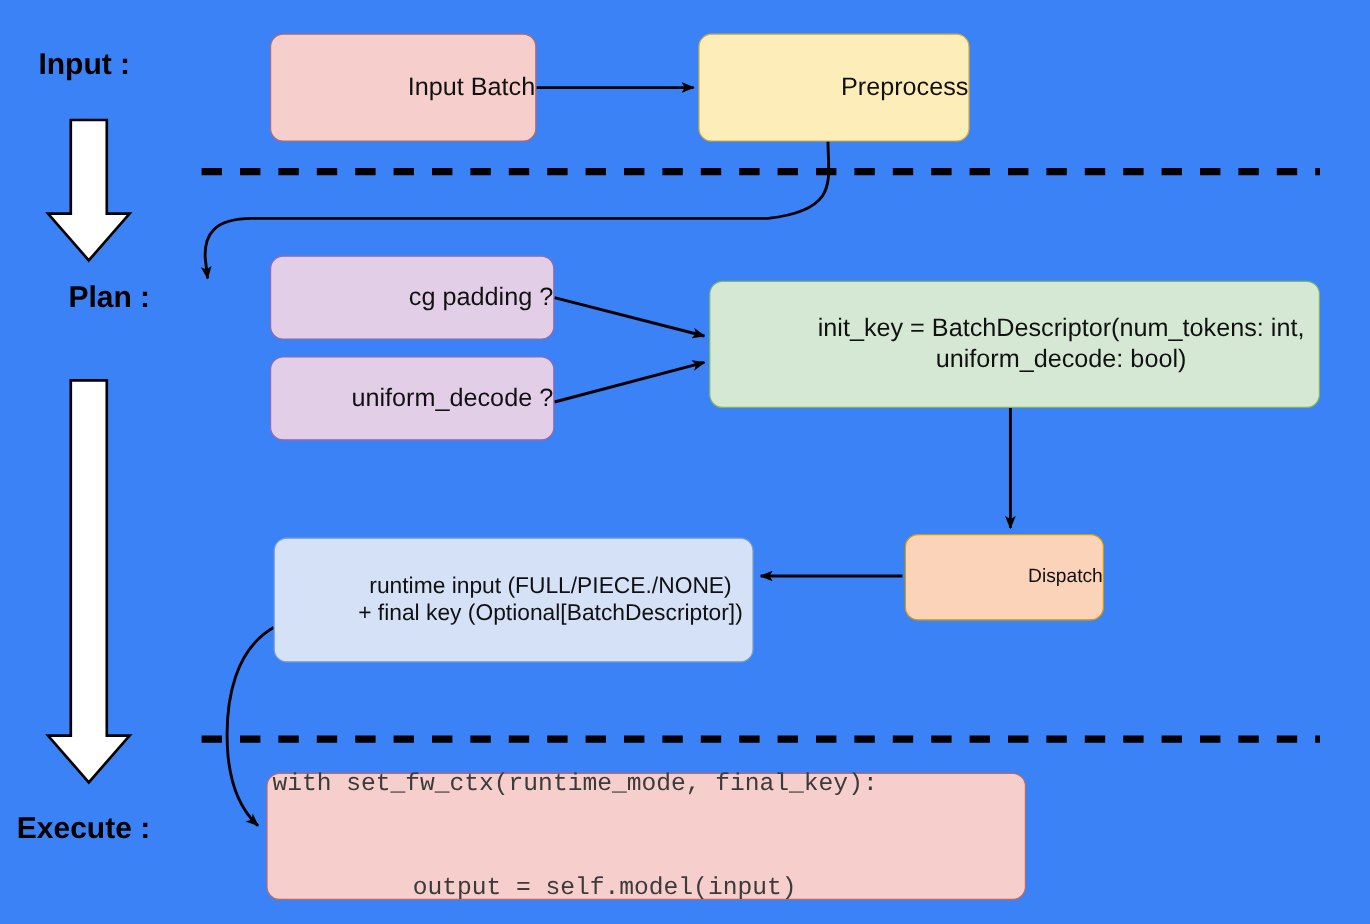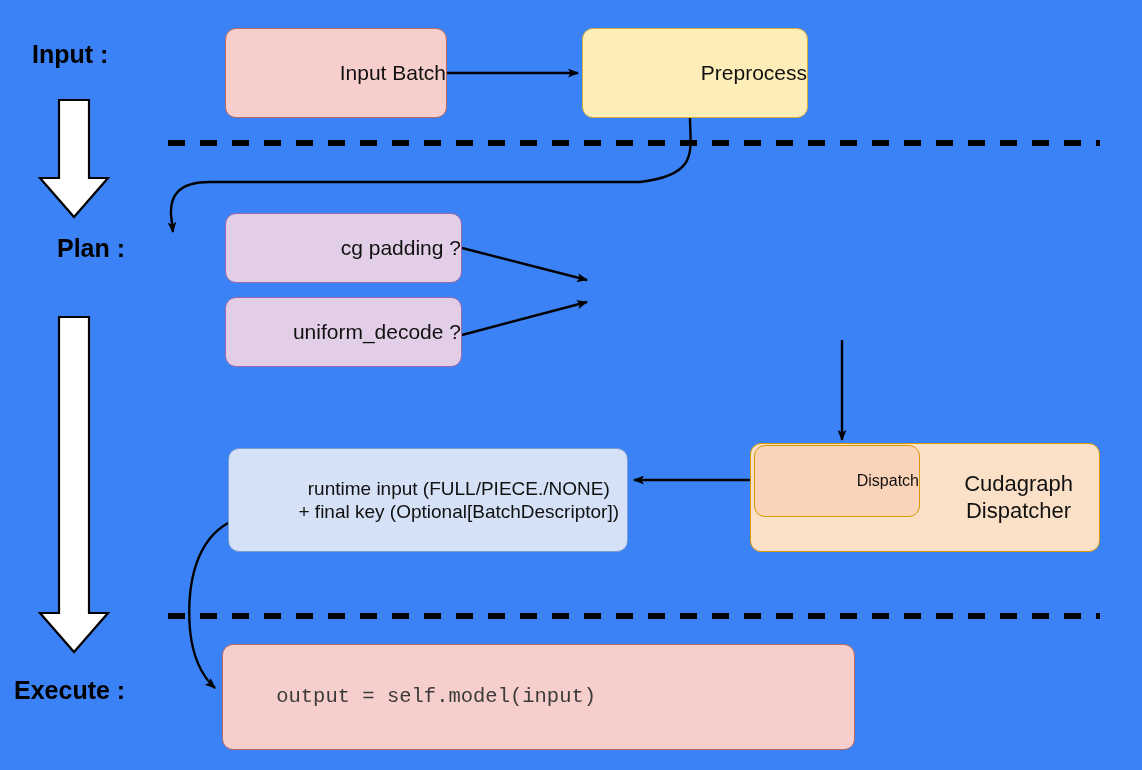--- a/index.html
+++ b/index.html
@@ -163,38 +163,39 @@
   </div>
 
   <div class="node node-cg-padding">
     <span>cg padding ?</span>
   </div>
 
   <div class="node node-uniform-decode">
     <span>uniform_decode ?</span>
   </div>
 
+  <div class="node node-init-key">
+    <div>
+      <div>init_key = BatchDescriptor(num_tokens: int,</div>
+      <div>uniform_decode: bool)</div>
+    </div>
+  </div>
 
   <div class="node node-runtime-mode">
     <div>
       <div>runtime input (FULL/PIECE./NONE)</div>
       <div>+ final key (Optional[BatchDescriptor])</div>
     </div>
   </div>
 
-  <div class="node node-dispatcher-outer">
-    <div>
-      <div>Cudagraph</div>
-      <div>Dispatcher</div>
-    </div>
-  </div>
 
   <div class="node node-dispatch-inner">
     <span>Dispatch</span>
   </div>
 
   <div class="node node-code">
     <div>
+      <div>with set_fw_ctx(runtime_mode, final_key):</div>
       <div>    output = self.model(input)</div>
     </div>
   </div>
 
 </div>
 
 </body></html>

